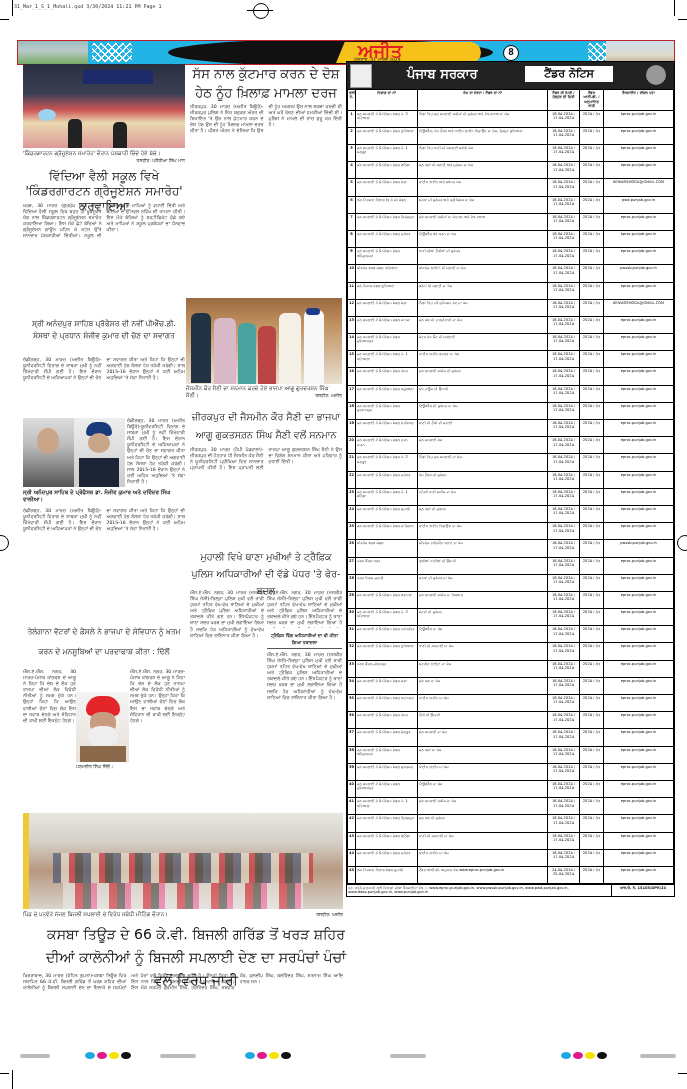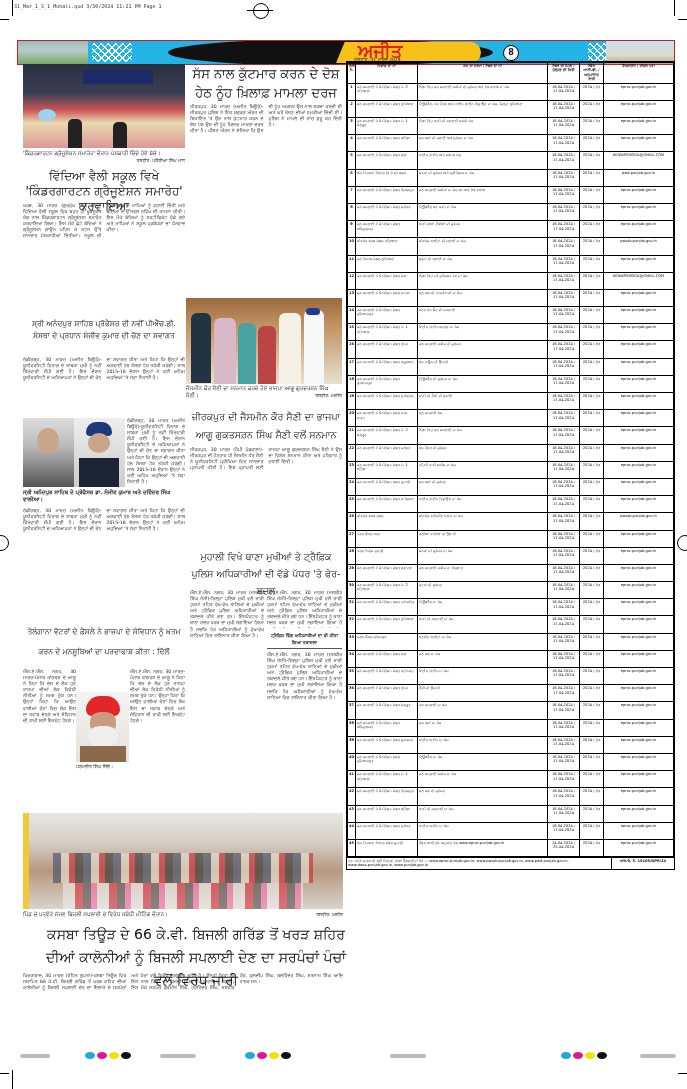--- a/index.html
+++ b/index.html
@@ -146,20 +146,26 @@
   <div style="position:absolute;left:40px;top:70px;width:240px;height:26px;background:repeating-linear-gradient(90deg,#f0f0f0 0 12px,#d23 12px 20px,#444 20px 28px,#f6a 28px 34px);opacity:.55"></div>
 </div>
 <div class="caption" style="left:23px;top:911px;width:320px">
   <span>ਪਿੰਡ ਦੇ ਪਤਵੰਤੇ ਸੱਜਣ ਬਿਜਲੀ ਸਪਲਾਈ ਦੇ ਵਿਰੋਧ ਸਬੰਧੀ ਮੀਟਿੰਗ ਦੌਰਾਨ।</span>
   <span class="credit">ਤਸਵੀਰ: ਅਜੀਤ</span>
 </div>
 <div class="headline" style="left:36px;top:923px;width:320px;font-size:14px;line-height:23px">ਕਸਬਾ ਤਿਊੜ ਦੇ 66 ਕੇ.ਵੀ. ਬਿਜਲੀ ਗਰਿੱਡ ਤੋਂ ਖਰੜ ਸ਼ਹਿਰ ਦੀਆਂ ਕਾਲੋਨੀਆਂ ਨੂੰ ਬਿਜਲੀ ਸਪਲਾਈ ਦੇਣ ਦਾ ਸਰਪੰਚਾਂ ਪੰਚਾਂ ਵਲੋਂ ਵਿਰੋਧ ਜਾਰੀ</div>
 <div class="body-text" style="left:23px;top:973px;width:320px;height:58px;columns:3">ਖਿਜ਼ਰਾਬਾਦ, 30 ਮਾਰਚ (ਰੋਹਿਤ ਗੁਪਤਾ)-ਕਸਬਾ ਤਿਊੜ ਵਿਖੇ ਸਥਾਪਿਤ 66 ਕੇ.ਵੀ. ਬਿਜਲੀ ਗਰਿੱਡ ਤੋਂ ਖਰੜ ਸ਼ਹਿਰ ਦੀਆਂ ਕਾਲੋਨੀਆਂ ਨੂੰ ਬਿਜਲੀ ਸਪਲਾਈ ਦੇਣ ਦਾ ਇਲਾਕੇ ਦੇ ਸਰਪੰਚਾਂ ਅਤੇ ਪੰਚਾਂ ਵਲੋਂ ਵਿਰੋਧ ਲਗਾਤਾਰ ਜਾਰੀ ਹੈ। ਉਨ੍ਹਾਂ ਕਿਹਾ ਕਿ ਇਸ ਨਾਲ ਪਿੰਡਾਂ ਦੀ ਬਿਜਲੀ ਸਪਲਾਈ ਪ੍ਰਭਾਵਿਤ ਹੋਵੇਗੀ। ਇਸ ਮੌਕੇ ਸਰਪੰਚ ਗੁਰਮੀਤ ਸਿੰਘ, ਹਰਜਿੰਦਰ ਸਿੰਘ, ਜਸਵੀਰ ਕੌਰ, ਕੁਲਦੀਪ ਸਿੰਘ, ਬਲਵਿੰਦਰ ਸਿੰਘ, ਸਤਨਾਮ ਸਿੰਘ ਆਦਿ ਹਾਜ਼ਰ ਸਨ।</div>
 
 <div class="tender">
+  <div class="tender-head">
+    <div class="emblem"></div>
+    <div class="gov">ਪੰਜਾਬ ਸਰਕਾਰ</div>
+    <div class="notice">ਟੈਂਡਰ ਨੋਟਿਸ</div>
+    <div class="seal"></div>
+  </div>
   <table>
     <colgroup>
         <col style="width:8px">
         <col style="width:62px">
         <col style="width:130px">
         <col style="width:32px">
         <col style="width:24px">
         <col>
       </colgroup>
     <thead>

